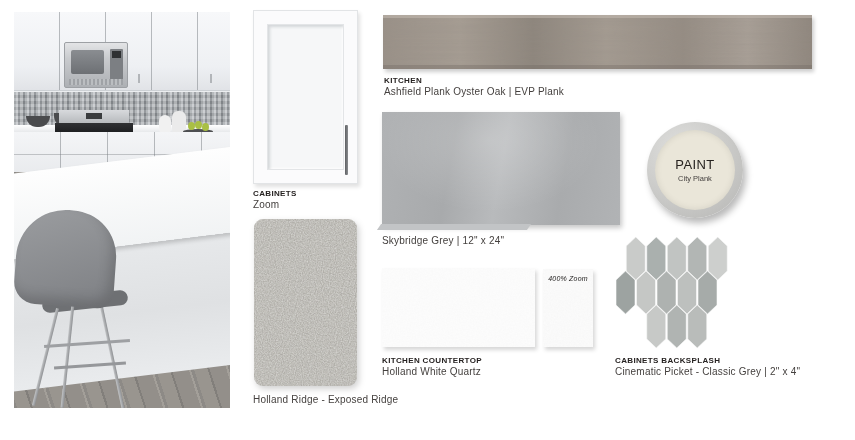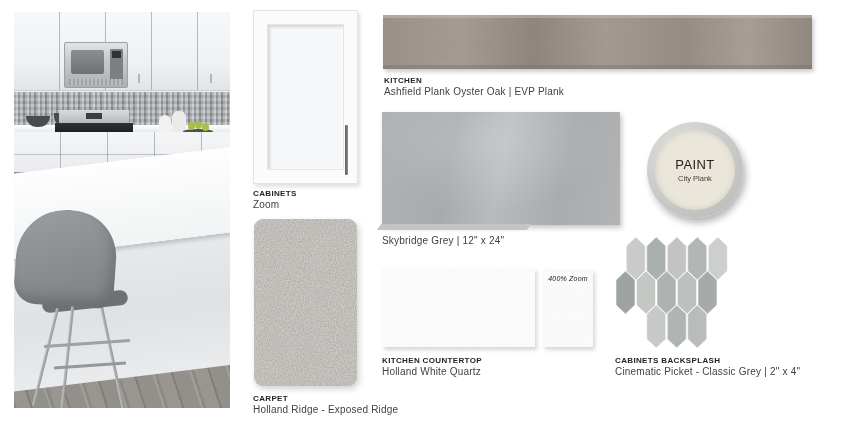--- a/index.html
+++ b/index.html
@@ -222,21 +222,20 @@
   </div>
 
   <svg class="carpet" width="105" height="169">
     <g clip-path="url(#carpetClip)">
       <rect width="105" height="169" fill="#b7b5af"></rect>
       <rect width="105" height="169" filter="url(#carpetDark)" opacity="0.45"></rect>
       <rect width="105" height="169" filter="url(#carpetLight)" opacity="0.6"></rect>
     </g>
   </svg>
   <div class="label lbl-carpet">
-    <div class="t">CARPET</div>
     <div class="s">Holland Ridge - Exposed Ridge</div>
   </div>
 
   <svg class="plank" width="429" height="54">
     <rect width="429" height="54" fill="url(#woodBase)"></rect>
     <rect width="429" height="54" filter="url(#woodGrain)" opacity="0.55"></rect>
     <rect width="429" height="3" fill="#c4bcb3" opacity="0.55"></rect>
     <rect y="50" width="429" height="4" fill="#6f6861" opacity="0.35"></rect>
   </svg>
   <div class="label lbl-flooring">

